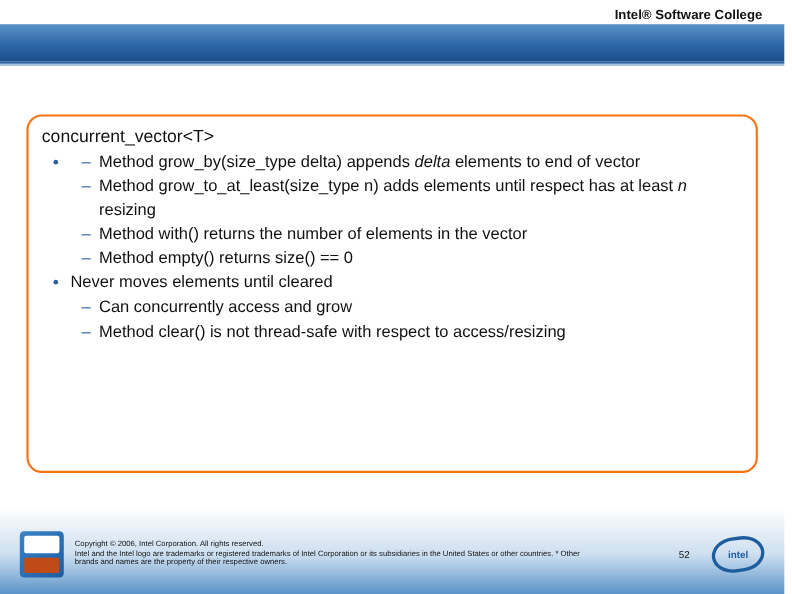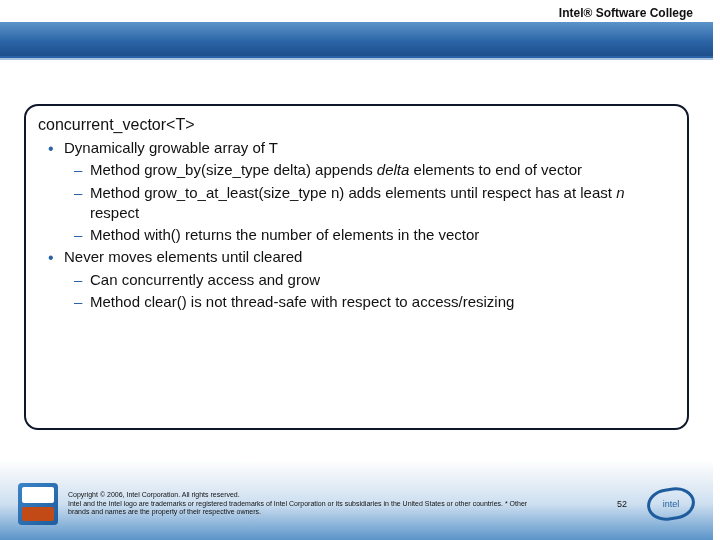--- a/index.html
+++ b/index.html
@@ -2,56 +2,56 @@
 <html><head>
 <meta charset="utf-8">
 <style>
   * { margin: 0; padding: 0; box-sizing: border-box; }
   html, body { width: 720px; height: 540px; font-family: Verdana, Arial, sans-serif; background: #fff; overflow: hidden; }
   .slide { position: relative; width: 713px; height: 540px; }
   .brand { position: absolute; top: 6px; right: 20px; font-size: 12px; font-weight: bold; color: #111; }
   .title-band { position: absolute; top: 22px; left: 0; right: 0; height: 36px; background: linear-gradient(to bottom, #5b94c9 0%, #2a63a5 60%, #1d4e8a 100%); border-bottom: 2px solid #2a63a5; }
   .title-band::after { content: ""; position: absolute; left: 0; right: 0; bottom: -4px; height: 2px; background: #a8c3df; }
   .title-text { position: absolute; top: 18px; left: 26px; font-size: 26px; font-weight: bold; color: #111; z-index: 2; }
-  .content-box { position: absolute; top: 104px; left: 24px; right: 24px; bottom: 110px; border: 2px solid #0f172a; border-radius: 14px; padding: 10px 18px 14px 12px; }
+  .content-box { position: absolute; top: 104px; left: 24px; right: 24px; bottom: 110px; border: 2px solid #f97316; border-radius: 14px; padding: 10px 18px 14px 12px; }
   .content-heading { font-size: 16px; color: #111; margin-bottom: 4px; }
   ul.bullets { list-style: none; padding-left: 26px; }
   ul.bullets > li { position: relative; font-size: 15px; color: #111; line-height: 1.35; margin: 2px 0; }
   ul.bullets > li::before { content: "•"; position: absolute; left: -16px; color: #2a63a5; font-size: 16px; }
   ul.dash { list-style: none; padding-left: 26px; }
   ul.dash > li { position: relative; font-size: 15px; color: #111; line-height: 1.35; margin: 2px 0; }
   ul.dash > li::before { content: "–"; position: absolute; left: -16px; color: #2a63a5; }
   .em { font-style: italic; }
   .footer { position: absolute; left: 0; right: 0; bottom: 0; height: 80px; background: linear-gradient(to bottom, #ffffff 0%, #e9f0f7 25%, #cddff0 55%, #5b94c9 100%); }
   .footer-inner { position: absolute; left: 18px; right: 18px; bottom: 10px; top: 18px; display: flex; align-items: center; }
   .badge-left { width: 40px; height: 42px; background: linear-gradient(135deg, #3a84c8, #1e5c9e); border-radius: 4px; position: relative; flex-shrink: 0; }
   .badge-left::before { content: ""; position: absolute; top: 4px; left: 4px; right: 4px; height: 16px; background: #fff; border-radius: 2px; }
   .badge-left::after { content: ""; position: absolute; bottom: 4px; left: 4px; right: 4px; height: 14px; background: #c24a17; border-radius: 2px; }
   .copyright { font-size: 7px; color: #111; margin-left: 10px; line-height: 1.2; max-width: 460px; }
   .page-num { font-size: 9px; color: #111; margin-left: auto; margin-right: 20px; }
   .logo-right { width: 48px; height: 32px; position: relative; flex-shrink: 0; }
   .logo-ellipse { position: absolute; inset: 0; border: 3px solid #1e5c9e; border-radius: 50% / 60%; transform: rotate(-8deg); }
-  .logo-inner { position: absolute; top: 8px; left: 8px; right: 8px; bottom: 8px; font-size: 9px; font-weight: normal; color: #1e5c9e; text-align: center; line-height: 16px; }
+  .logo-inner { position: absolute; top: 8px; left: 8px; right: 8px; bottom: 8px; font-size: 9px; font-weight: bold; color: #1e5c9e; text-align: center; line-height: 16px; }
 </style>
 </head>
 <body>
 
 <div class="slide">
   <div class="brand">Intel® Software College</div>
   <div class="title-band"></div>
 
   <div class="content-box">
     <div class="content-heading">concurrent_vector&lt;T&gt;</div>
     <ul class="bullets">
       <li>
-        <span>Dynamically growable array of T</span>
         <ul class="dash">
           <li><span>Method grow_by(size_type delta) appends </span><span class="em">delta</span><span> elements to end of vector</span></li>
-          <li><span>Method grow_to_at_least(size_type n) adds elements until respect has at least </span><span class="em">n</span><span> respect</span></li>
+          <li><span>Method grow_to_at_least(size_type n) adds elements until respect has at least </span><span class="em">n</span><span> resizing</span></li>
           <li><span>Method with() returns the number of elements in the vector</span></li>
+          <li><span>Method empty() returns size() == 0</span></li>
         </ul>
       </li>
       <li>
         <span>Never moves elements until cleared</span>
         <ul class="dash">
           <li><span>Can concurrently access and grow</span></li>
           <li><span>Method clear() is not thread-safe with respect to access/resizing</span></li>
         </ul>
       </li>
     </ul>

